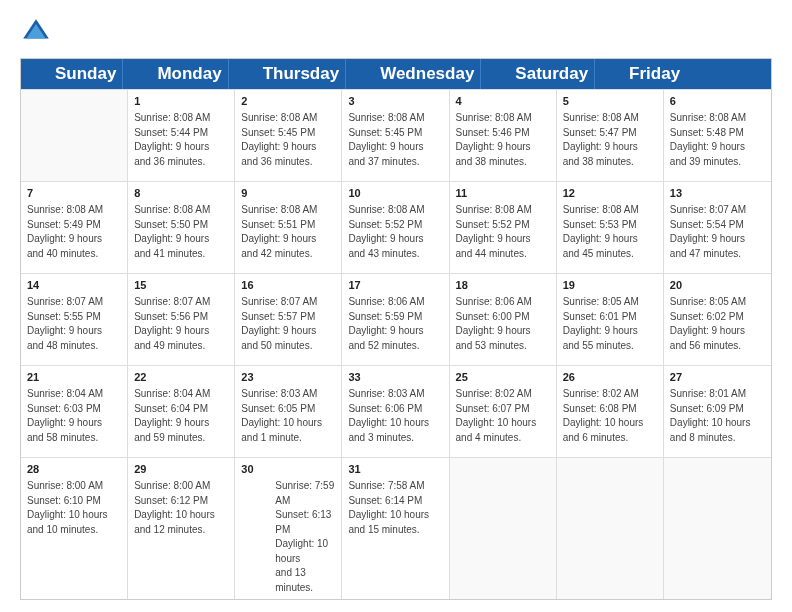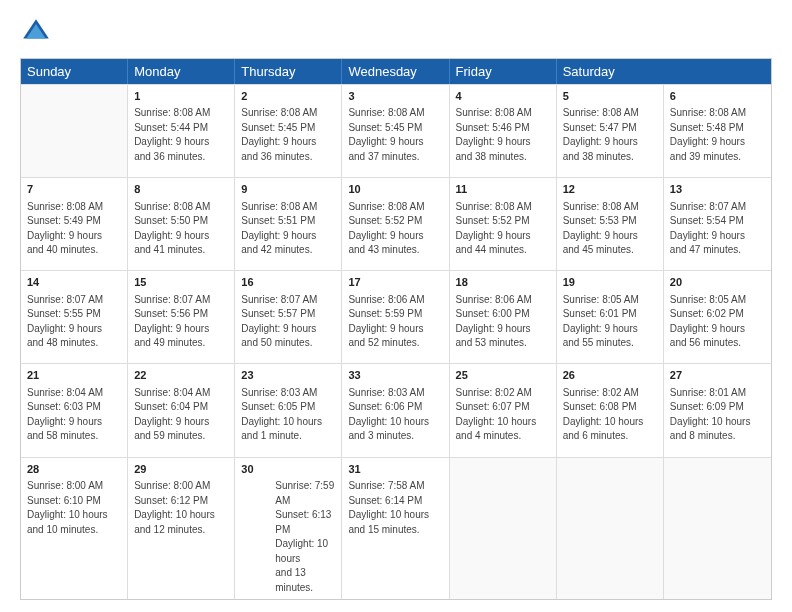--- a/index.html
+++ b/index.html
@@ -60,24 +60,25 @@
       flex-direction: column;
       border: 1px solid #ccc;
     }
     .cal-header {
       display: grid;
       grid-template-columns: repeat(7, 1fr);
       background: #1a5fa8;
     }
     .cal-header-cell {
       color: #fff;
-      font-size: 13px;
-      font-weight: normal;
+      font-size: 17px;
+      font-weight: bold;
       padding: 5px 6px;
       border-right: 1px solid #3a7fc8;
+      margin-left: 28px;
     }
     .cal-header-cell:last-child { border-right: none; }
     .cal-body {
       flex: 1;
       display: flex;
       flex-direction: column;
     }
     .cal-row {
       display: grid;
       grid-template-columns: repeat(7, 1fr);
@@ -126,22 +127,22 @@
       <div class="location"></div>
     </div>
   </div>
 
   <div class="calendar">
     <div class="cal-header">
     <div class="cal-header-cell">Sunday</div>
         <div class="cal-header-cell">Monday</div>
         <div class="cal-header-cell">Thursday</div>
         <div class="cal-header-cell">Wednesday</div>
+        <div class="cal-header-cell">Saturday</div>
         <div class="cal-header-cell">Friday</div>
-        <div class="cal-header-cell">Saturday</div>
       </div>
     <div class="cal-body">
     <div class="cal-row">
           <div class="cal-cell empty"></div>
           <div class="cal-cell">
             <div class="day-num">1</div>
             <div class="cell-text" style="white-space: pre-line;">Sunrise: 8:08 AM
 Sunset: 5:44 PM
 Daylight: 9 hours
 and 36 minutes.</div>

